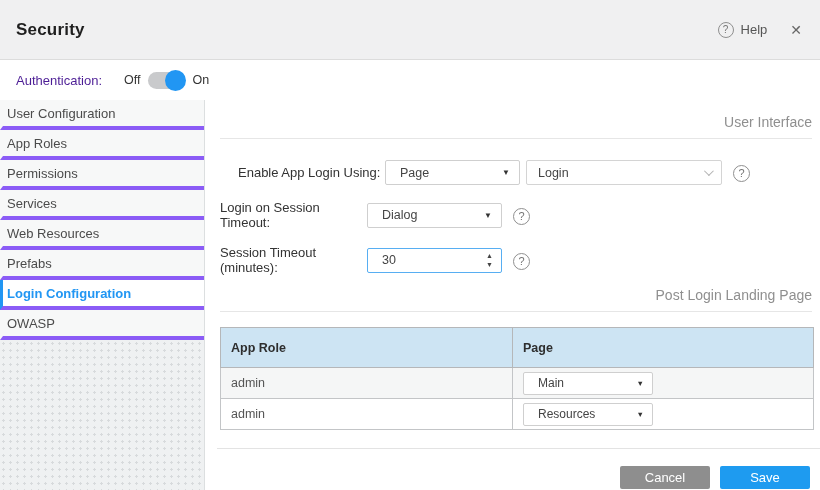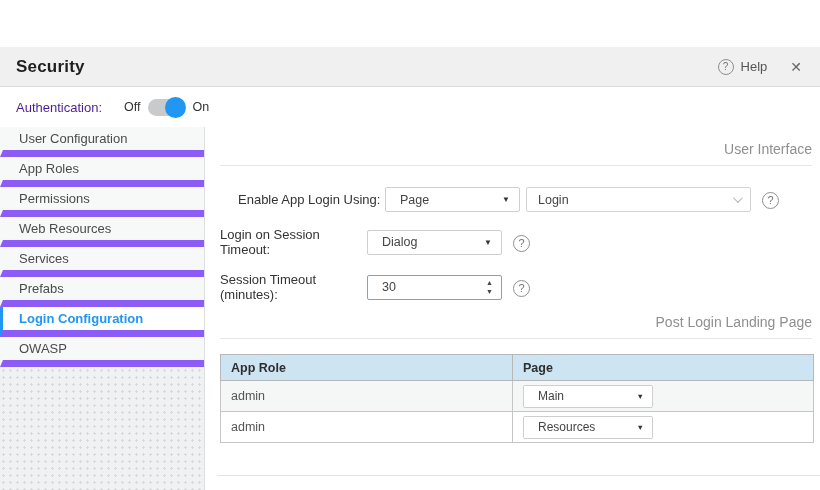--- a/index.html
+++ b/index.html
@@ -9,26 +9,25 @@
   .app {
     position: relative;
     width: 820px; height: 490px;
     background: #fff;
     overflow: hidden;
     color: #333;
   }
 
   
   .hdr {
-    height: 40px;
+    height: 60px;
     background: #f0f0f1;
     border-bottom: 1px solid #dcdcdc;
     display: flex; align-items: center;
     padding: 0 14px 0 16px;
-    margin-top: 47px;
   }
   .hdr-title { font-size: 17px; font-weight: 600; color: #1f1f1f; letter-spacing: .2px; }
   .hdr-right { margin-left: auto; display: flex; align-items: center; gap: 9px; }
   .help-link { display: flex; align-items: center; gap: 7px; cursor: pointer; }
   .qmark {
     width: 16px; height: 16px; border: 1px solid #8f8f8f; border-radius: 50%;
     color: #757575; font-size: 10px; line-height: 14px; text-align: center;
     display: inline-block; font-weight: 400;
   }
   .help-text { font-size: 13px; color: #555; }
@@ -58,23 +57,23 @@
 
   .sidebar {
     width: 205px; flex: 0 0 205px;
     background: #f7f8f8;
     border-right: 1px solid #dcdfe0;
     display: flex; flex-direction: column;
   }
   .nav-item {
     height: 30px; flex: 0 0 30px;
     display: flex; align-items: center;
-    padding-left: 16px;
+    padding-left: 4px;
     font-size: 13px; color: #4b4b4b;
-    border-bottom: 7px solid #8b5cf6;
+    border-bottom: 4px solid #8b5cf6;
     border-left: 3px solid transparent;
     cursor: pointer;
     background: #f7f8f8;
   }
   .nav-item.selected {
     background: #fff;
     border-left: 3px solid #2196f3;
     color: #2196f3;
     font-weight: 700;
   }
@@ -100,21 +99,21 @@
   .sel {
     height: 25px; width: 135px;
     border: 1px solid #cfcfcf; border-radius: 2px; background: #fff;
     display: flex; align-items: center;
     padding: 0 9px 0 14px;
     font-size: 12.5px; color: #444; cursor: pointer;
   }
   .sel .caret { margin-left: auto; font-size: 8px; color: #333; }
 
   .combo {
-    height: 25px; width: 225px;
+    height: 25px; width: 196px;
     border: 1px solid #d4d4d4; border-radius: 2px; background: #fff;
     display: flex; align-items: center;
     padding: 0 10px 0 11px;
     font-size: 12.5px; color: #444; margin-left: 6px; cursor: pointer;
   }
   .combo .chev {
     margin-left: auto;
     width: 7px; height: 7px;
     border-right: 1.5px solid #b2b2b2; border-bottom: 1.5px solid #b2b2b2;
     transform: rotate(45deg) translateY(-2px);
@@ -145,21 +144,21 @@
     width: 594px;
     border-collapse: collapse;
     margin-top: 15px;
     font-size: 13px;
   }
   .role-table th {
     background: #cde4f3;
     border: 1px solid #b5b7b9;
     text-align: left;
     font-weight: 700; color: #2e2e2e;
-    height: 26px; padding: 0 0 0 10px;
+    height: 40px; padding: 0 0 0 10px;
     font-size: 12.5px;
   }
   .role-table td {
     border: 1px solid #c3c5c7;
     height: 31px; padding: 0 0 0 10px;
     color: #555; font-size: 12.5px;
   }
   .role-table .col-role { width: 292px; }
   .role-table tr.odd td { background: #f5f6f6; }
   .role-table tr.even td { background: #fff; }
@@ -215,22 +214,22 @@
     </div>
     <span class="tgl-txt">On</span>
   </div>
 
   <div class="body">
 
     <div class="sidebar">
       <div class="nav-item">User Configuration</div>
       <div class="nav-item">App Roles</div>
       <div class="nav-item">Permissions</div>
+      <div class="nav-item">Services</div>
       <div class="nav-item">Web Resources</div>
-      <div class="nav-item">Services</div>
       <div class="nav-item">Prefabs</div>
       <div class="nav-item selected">Login Configuration</div>
       <div class="nav-item">OWASP</div>
       <div class="sidebar-filler"></div>
     </div>
 
     <div class="content">
       <div class="content-inner">
 
         <div class="section-title">User Interface</div>

